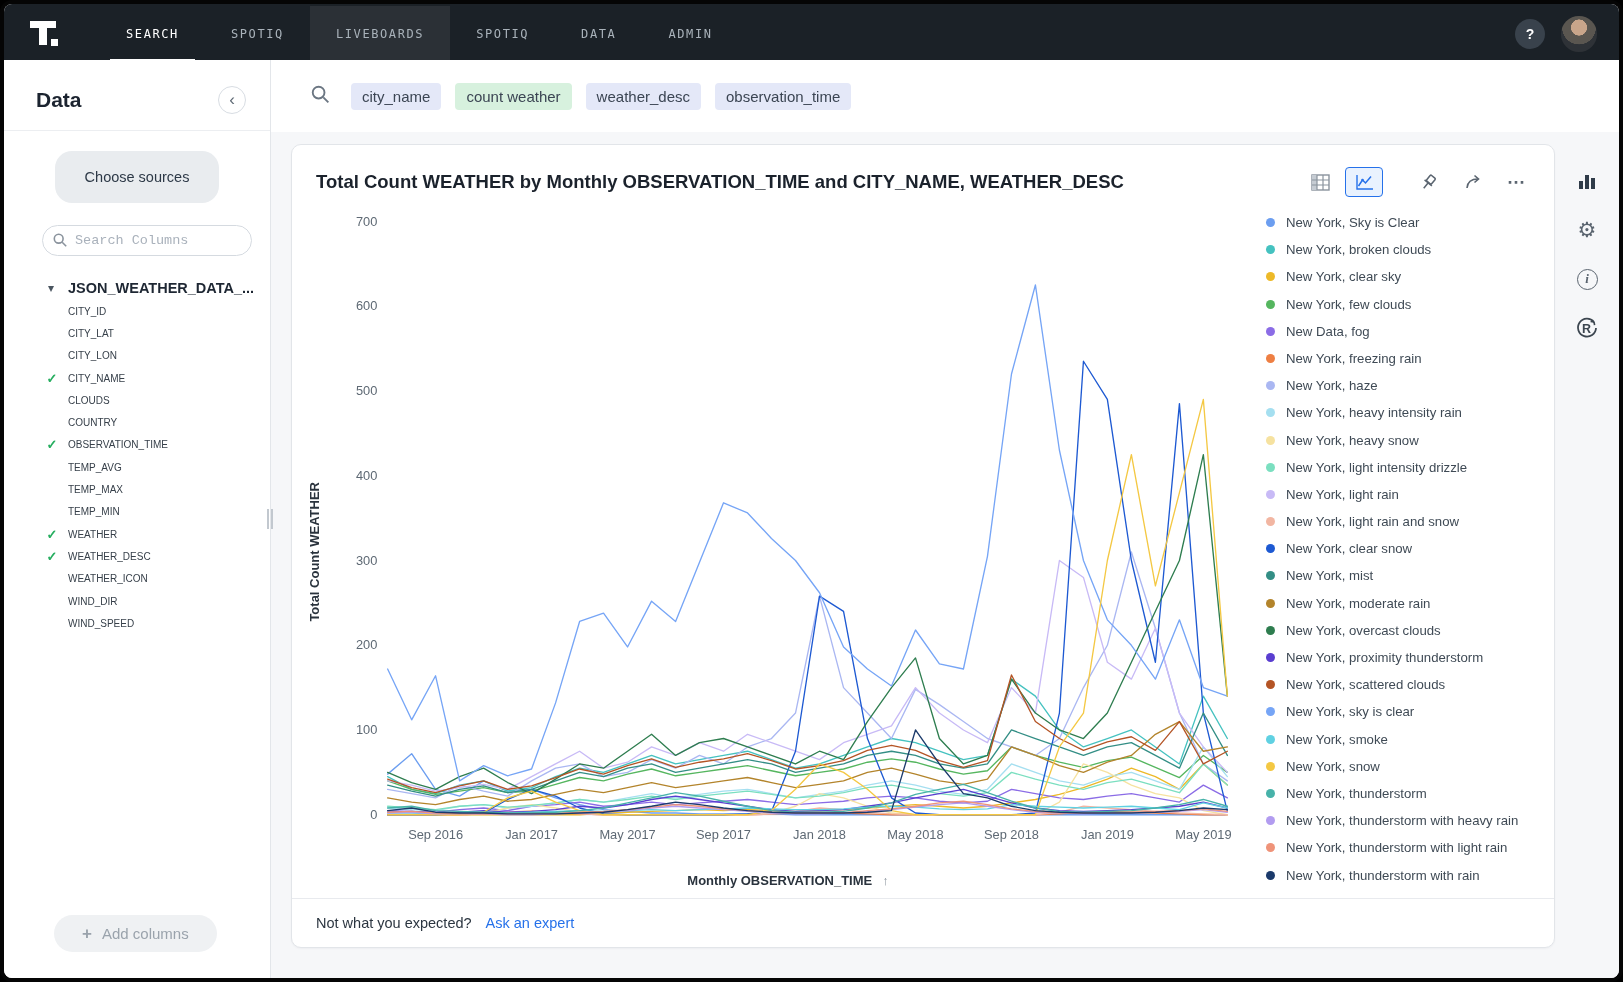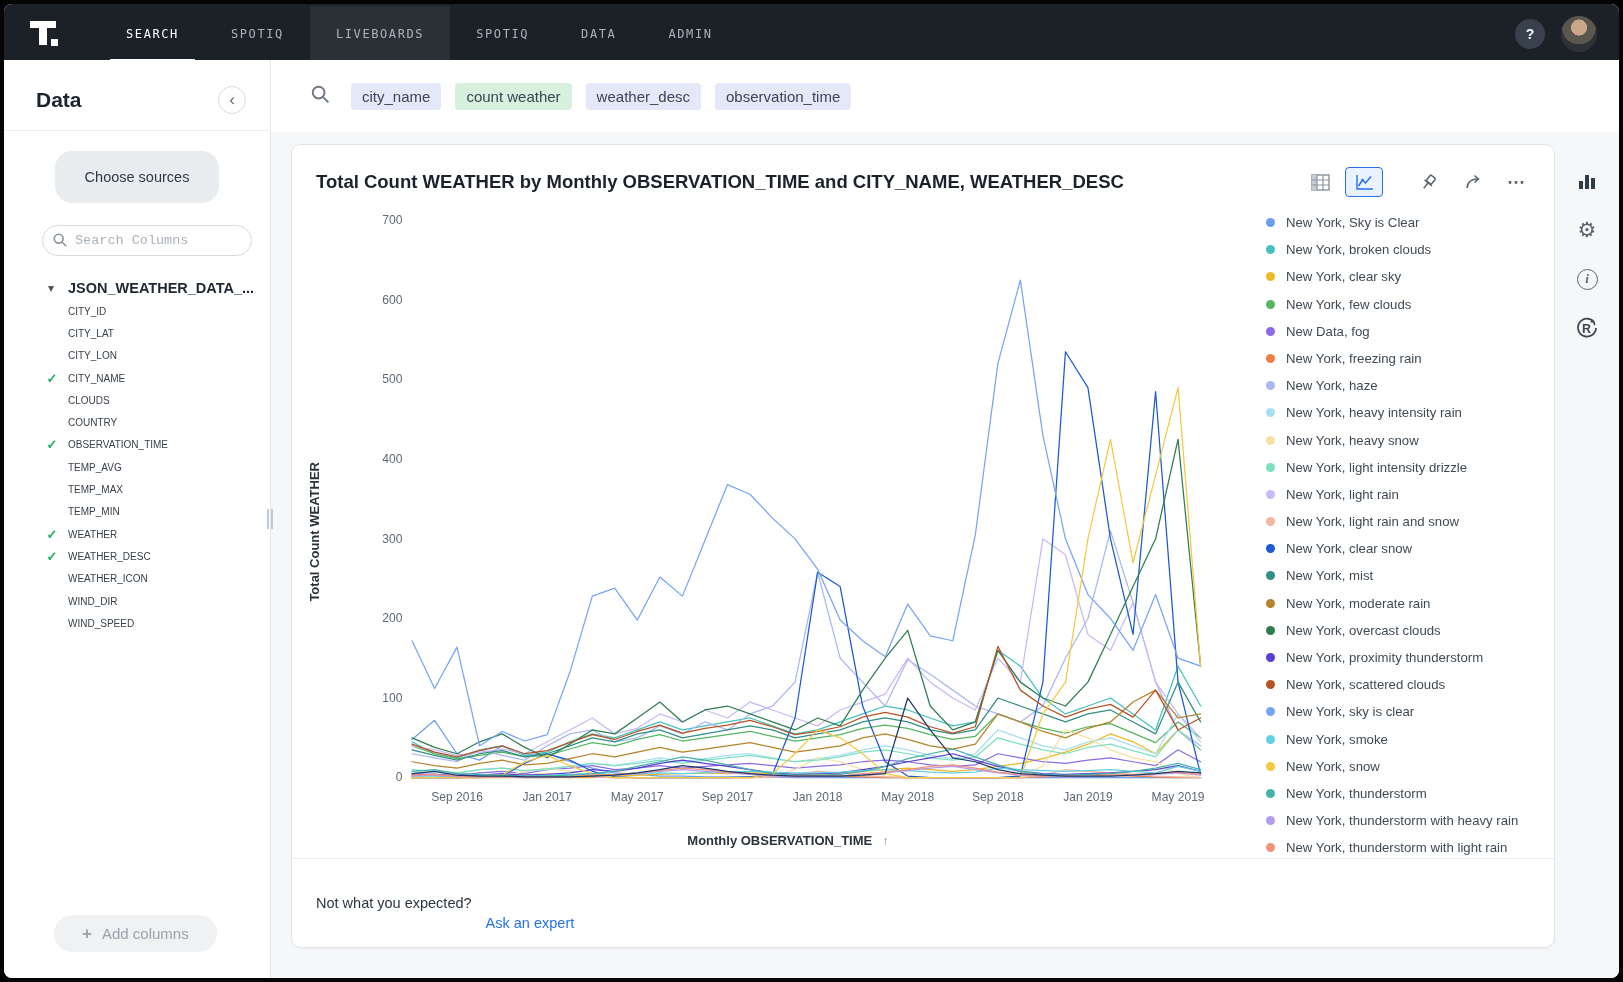--- a/index.html
+++ b/index.html
@@ -87,21 +87,21 @@
   .x-label { font-size:13px; font-weight:700; color:#2a333d; }
   .sort-arrow { color:#8a939c; font-size:13px; cursor:pointer; }
 
   .legend { width:300px; flex:0 0 300px; padding:10px 6px 0 16px; overflow:hidden; }
   .legend-item { display:flex; align-items:center; margin-bottom:12.2px; cursor:pointer; }
   .legend-dot { width:9px; height:9px; border-radius:50%; margin-right:11px; flex:0 0 9px; }
   .legend-label { font-size:13.2px; color:#3f4a55; white-space:nowrap;text-align:center; }
 
   .card-footer { margin-top:auto; border-top:1px solid #e8eaee; padding:16px 24px; display:flex; gap:14px; align-items:center; }
   .footer-question { font-size:14.5px; color:#2b3540; }
-  .footer-link { font-size:14.5px; color:var(--accent,#2571ea); text-decoration:none; cursor:pointer;margin-top:40px; }
+  .footer-link { font-size:14.5px; color:var(--accent,#2571ea); text-decoration:none; cursor:pointer; }
 
   
   .rail { width:52px; flex:0 0 52px; display:flex; flex-direction:column; align-items:center; padding-top:20px; gap:15px; }
   .rail-btn { width:34px; height:34px; display:flex; align-items:center; justify-content:center; cursor:pointer; border-radius:6px; }
   .gear-glyph { font-size:21px; color:#5a646f; }
   .info-circle { width:21px; height:21px; border-radius:50%; border:1.7px solid #5a646f; color:#5a646f;
                  font-size:13px; font-weight:700; display:flex; align-items:center; justify-content:center; font-family:"Liberation Serif", serif; font-style:italic; }
 </style>
 </head>
 <body>

